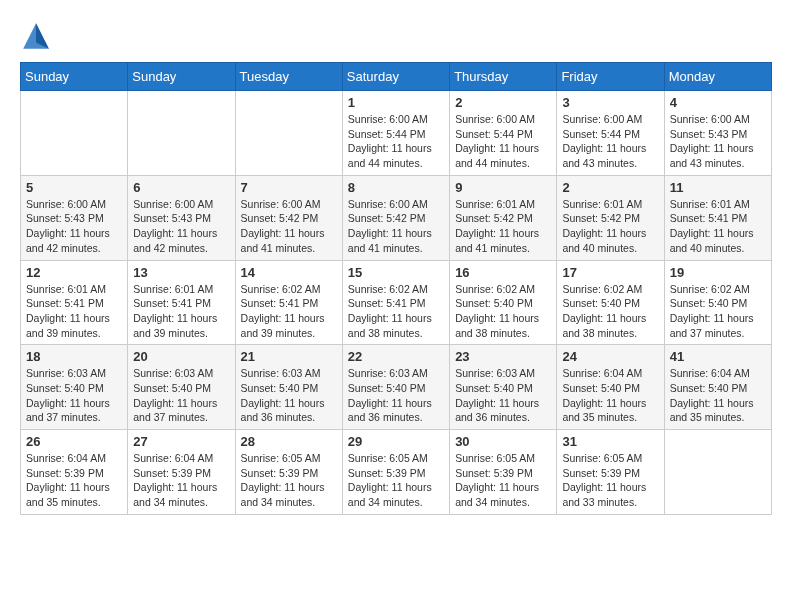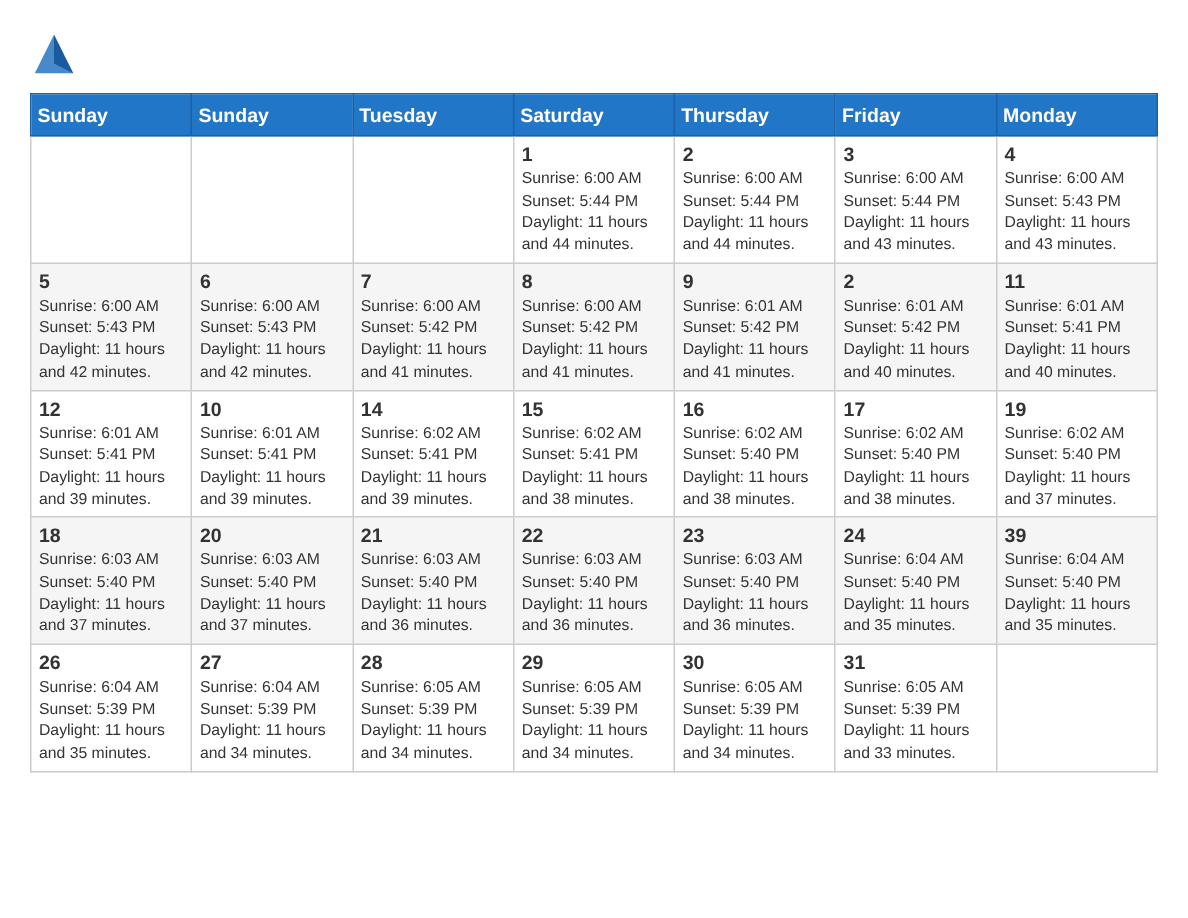--- a/index.html
+++ b/index.html
@@ -51,21 +51,21 @@
       font-size: 11px;
     }
     thead tr {
       background-color: #2176c7;
       color: #fff;
     }
     thead th {
       padding: 6px 4px;
       text-align: left;
       font-size: 13px;
-      font-weight: bold;
+      font-weight: normal;
       border: 1px solid #1a60a8;
     }
     tbody tr {
       vertical-align: top;
     }
     tbody td {
       border: 1px solid #ccc;
       padding: 4px 5px;
       height: 80px;
       vertical-align: top;
@@ -209,21 +209,21 @@
       </tr>
       <tr>
         <td>
           <span class="day-num">12</span>
           <div class="day-info" style="white-space: pre-line;">Sunrise: 6:01 AM
 Sunset: 5:41 PM
 Daylight: 11 hours
 and 39 minutes.</div>
         </td>
         <td>
-          <span class="day-num">10</span>
+          <span class="day-num">13</span>
           <div class="day-info" style="white-space: pre-line;">Sunrise: 6:01 AM
 Sunset: 5:41 PM
 Daylight: 11 hours
 and 39 minutes.</div>
         </td>
         <td>
           <span class="day-num">14</span>
           <div class="day-info" style="white-space: pre-line;">Sunrise: 6:02 AM
 Sunset: 5:41 PM
 Daylight: 11 hours
@@ -295,21 +295,21 @@
 and 36 minutes.</div>
         </td>
         <td>
           <span class="day-num">24</span>
           <div class="day-info" style="white-space: pre-line;">Sunrise: 6:04 AM
 Sunset: 5:40 PM
 Daylight: 11 hours
 and 35 minutes.</div>
         </td>
         <td>
-          <span class="day-num">39</span>
+          <span class="day-num">41</span>
           <div class="day-info" style="white-space: pre-line;">Sunrise: 6:04 AM
 Sunset: 5:40 PM
 Daylight: 11 hours
 and 35 minutes.</div>
         </td>
       </tr>
       <tr>
         <td>
           <span class="day-num">26</span>
           <div class="day-info" style="white-space: pre-line;">Sunrise: 6:04 AM

